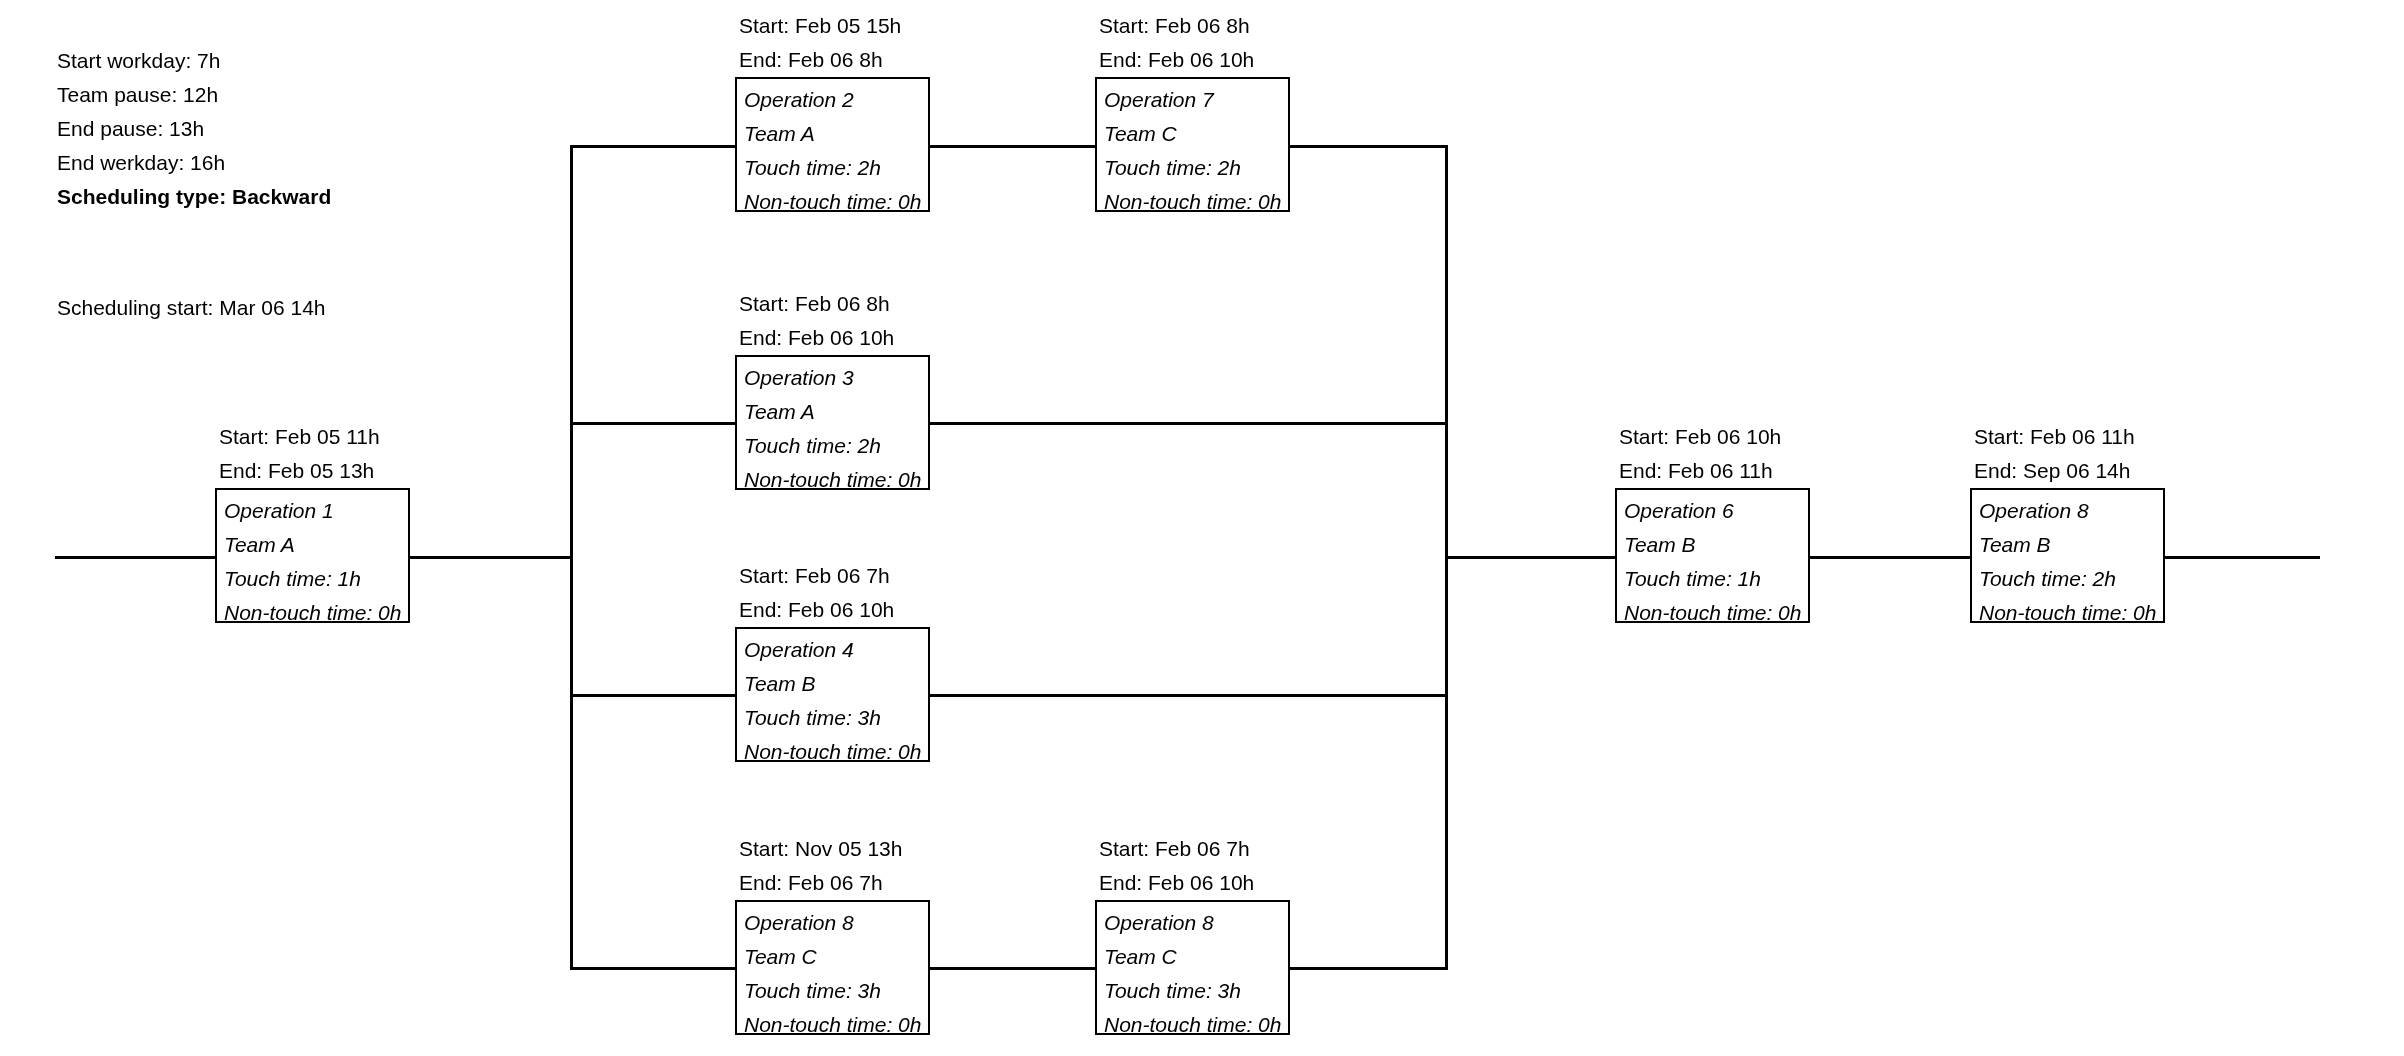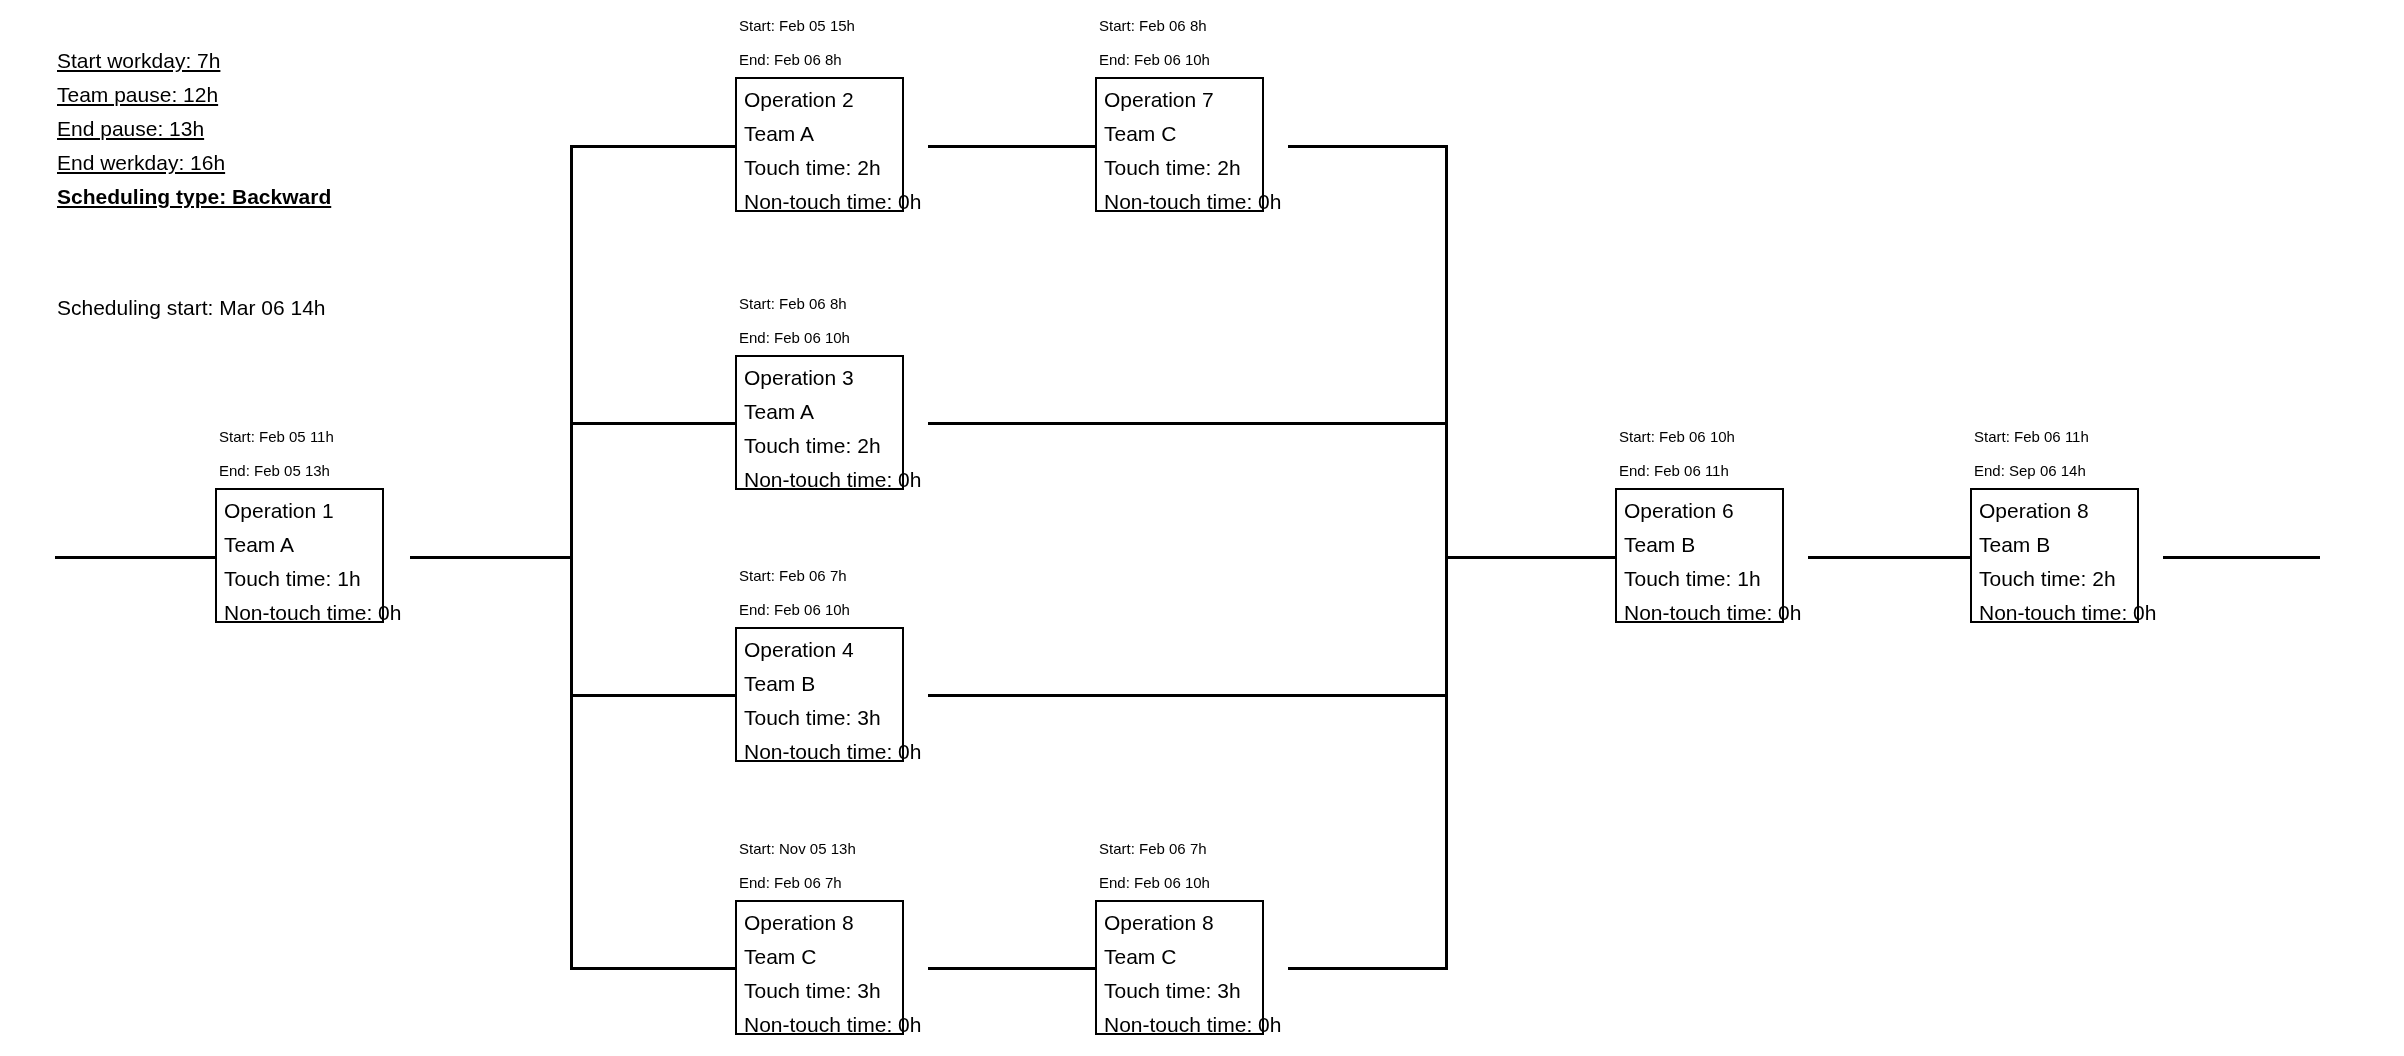--- a/index.html
+++ b/index.html
@@ -20,21 +20,20 @@
   }
 
   
   .legend {
     position: absolute;
     left: 57px;
     top: 44px;
     font-size: 21px;
     line-height: 34px;
     white-space: nowrap;
-    text-decoration: underline;
   }
   .legend div { white-space: nowrap; }
   .legend .bold { font-weight: bold; }
 
   .sched-start {
     position: absolute;
     left: 57px;
     top: 291px;
     font-size: 21px;
     line-height: 34px;
@@ -42,35 +41,36 @@
   }
 
   
   .node {
     position: absolute;
   }
   .node .times {
     position: absolute;
     left: 4px;
     bottom: 100%;
-    font-size: 15px;
+    font-size: 21px;
     line-height: 34px;
     white-space: nowrap;
   }
   .node .times div { white-space: nowrap; }
   .node .box {
     position: absolute;
     left: 0;
     top: 0;
-    width: 169px;
+    width: 195px;
     height: 135px;
     border: 2px solid #000000;
     box-sizing: border-box;
     background: #ffffff;
     z-index: 3;
+    font-style: italic;
   }
   .node .box .line {
     position: absolute;
     left: 7px;
     font-size: 21px;
     line-height: 21px;
     white-space: nowrap;
   }
   .node .box .l0 { top: 10px; }
   .node .box .l1 { top: 44px; }

